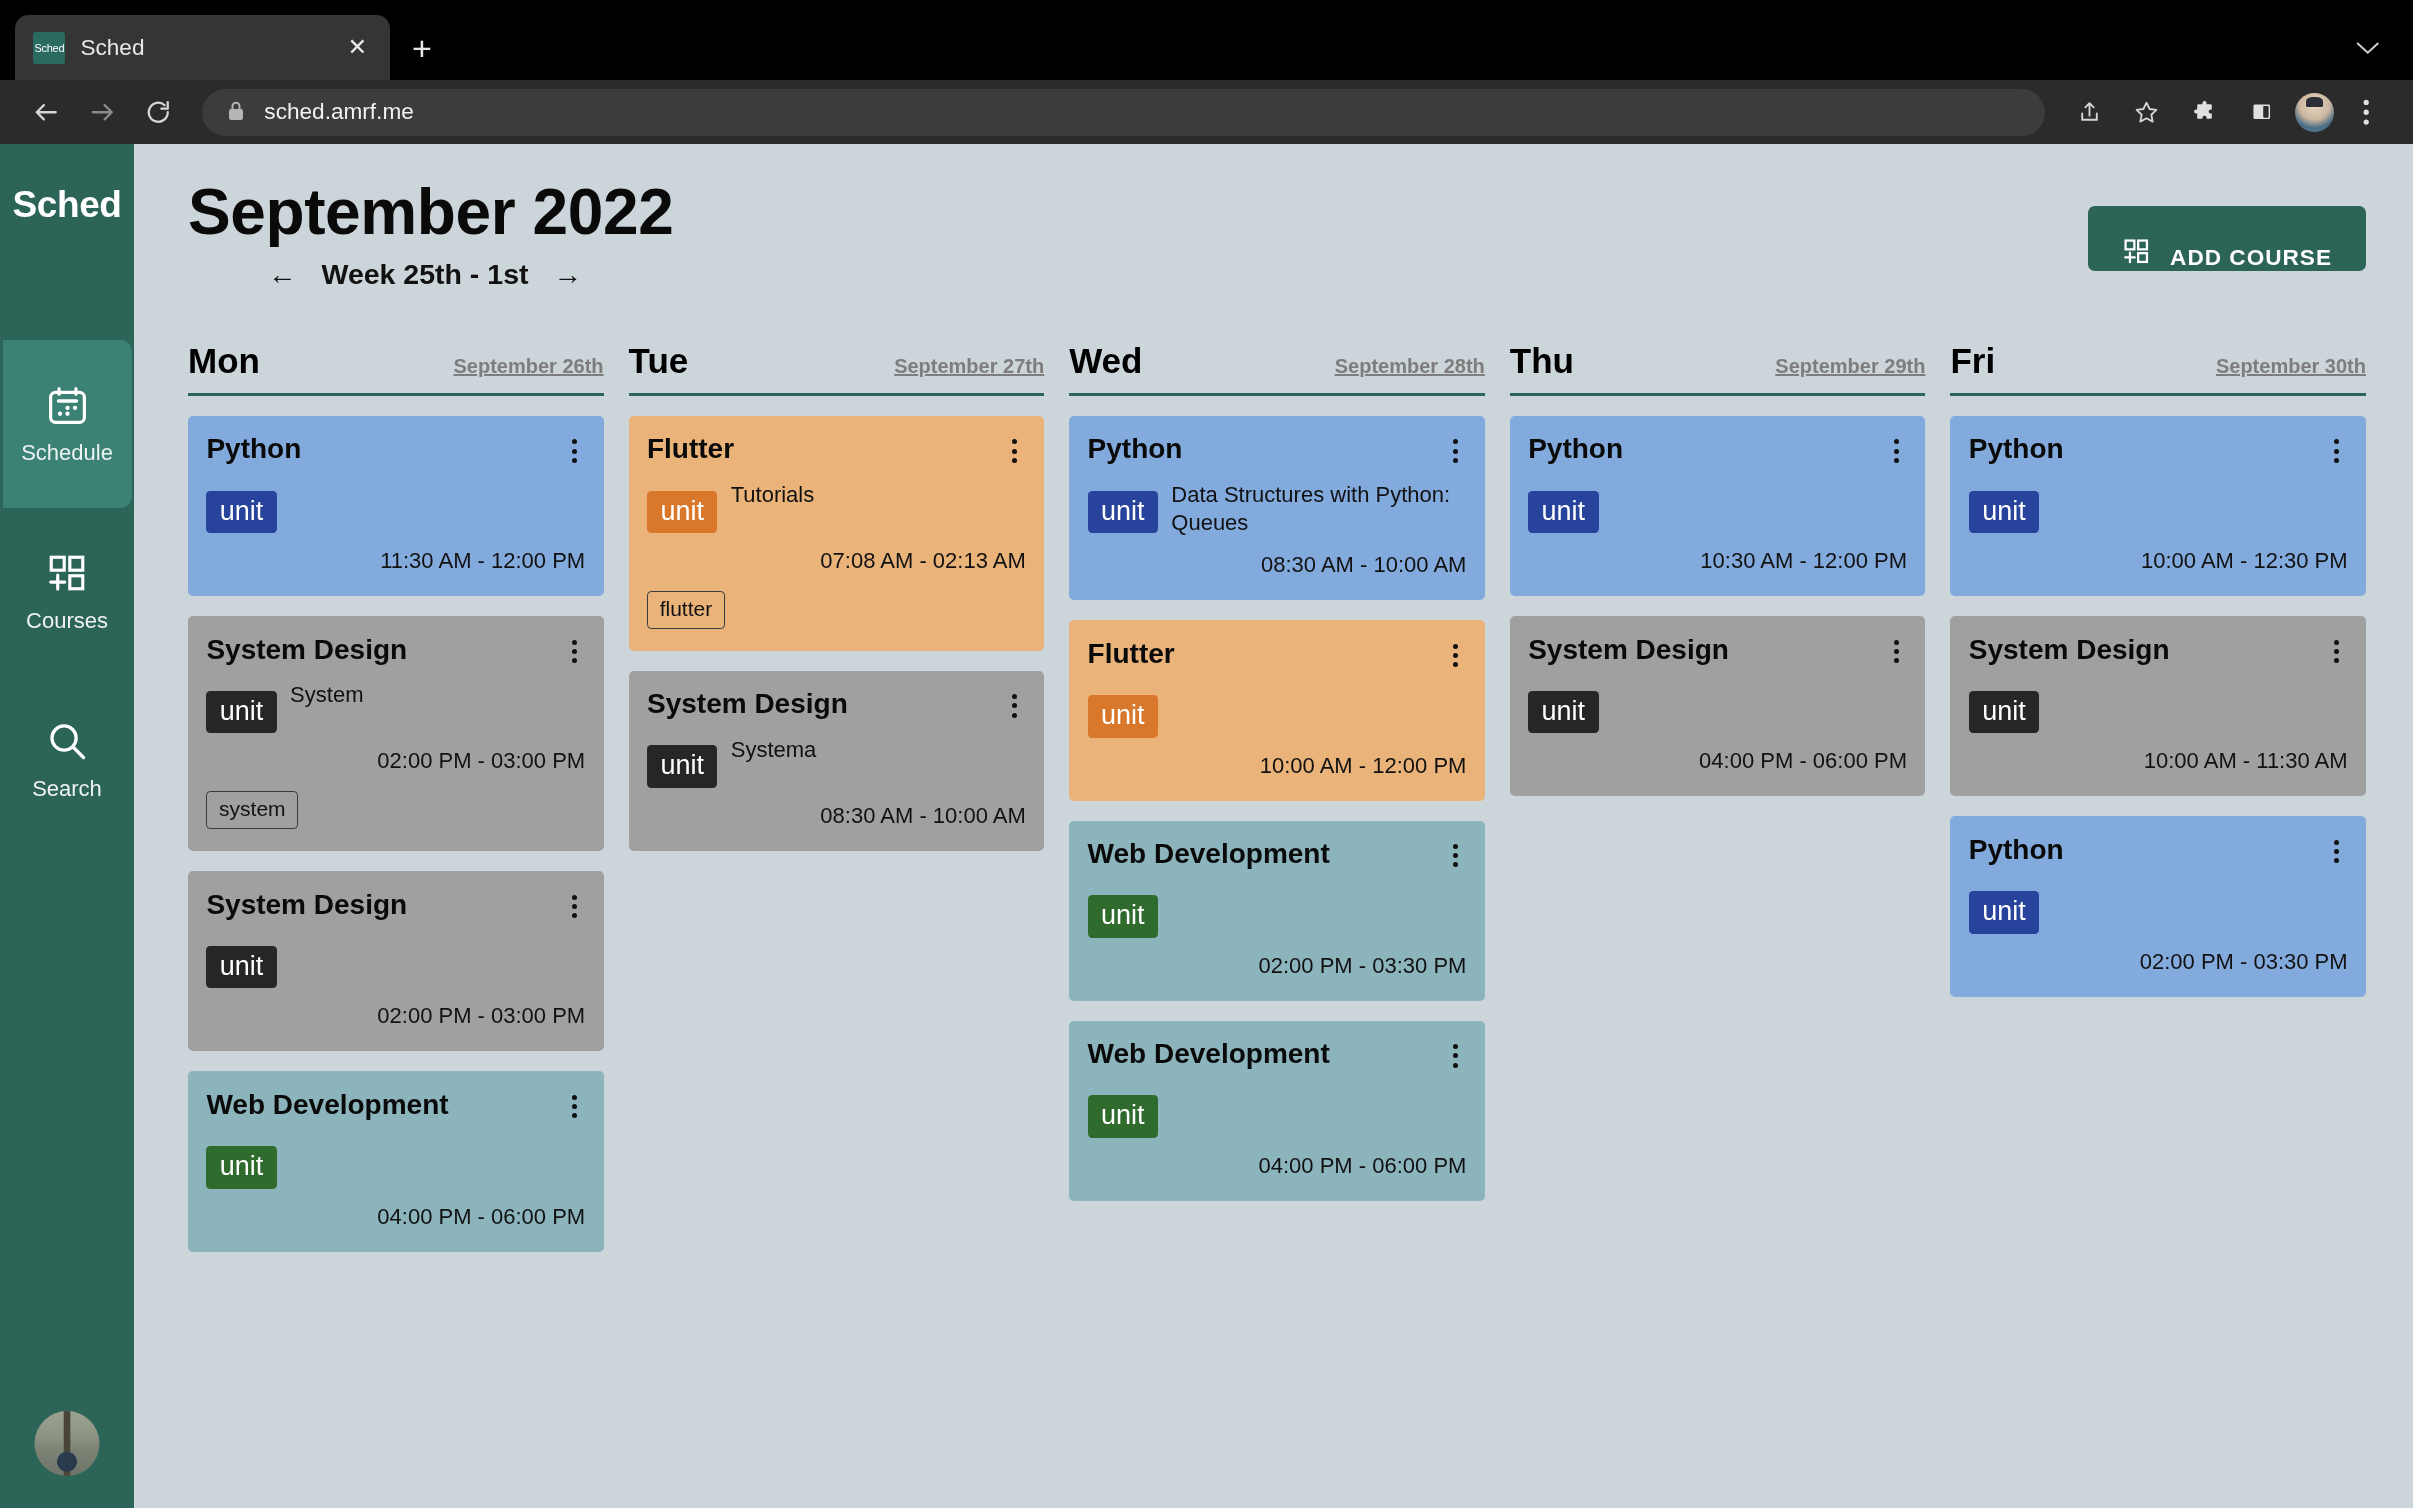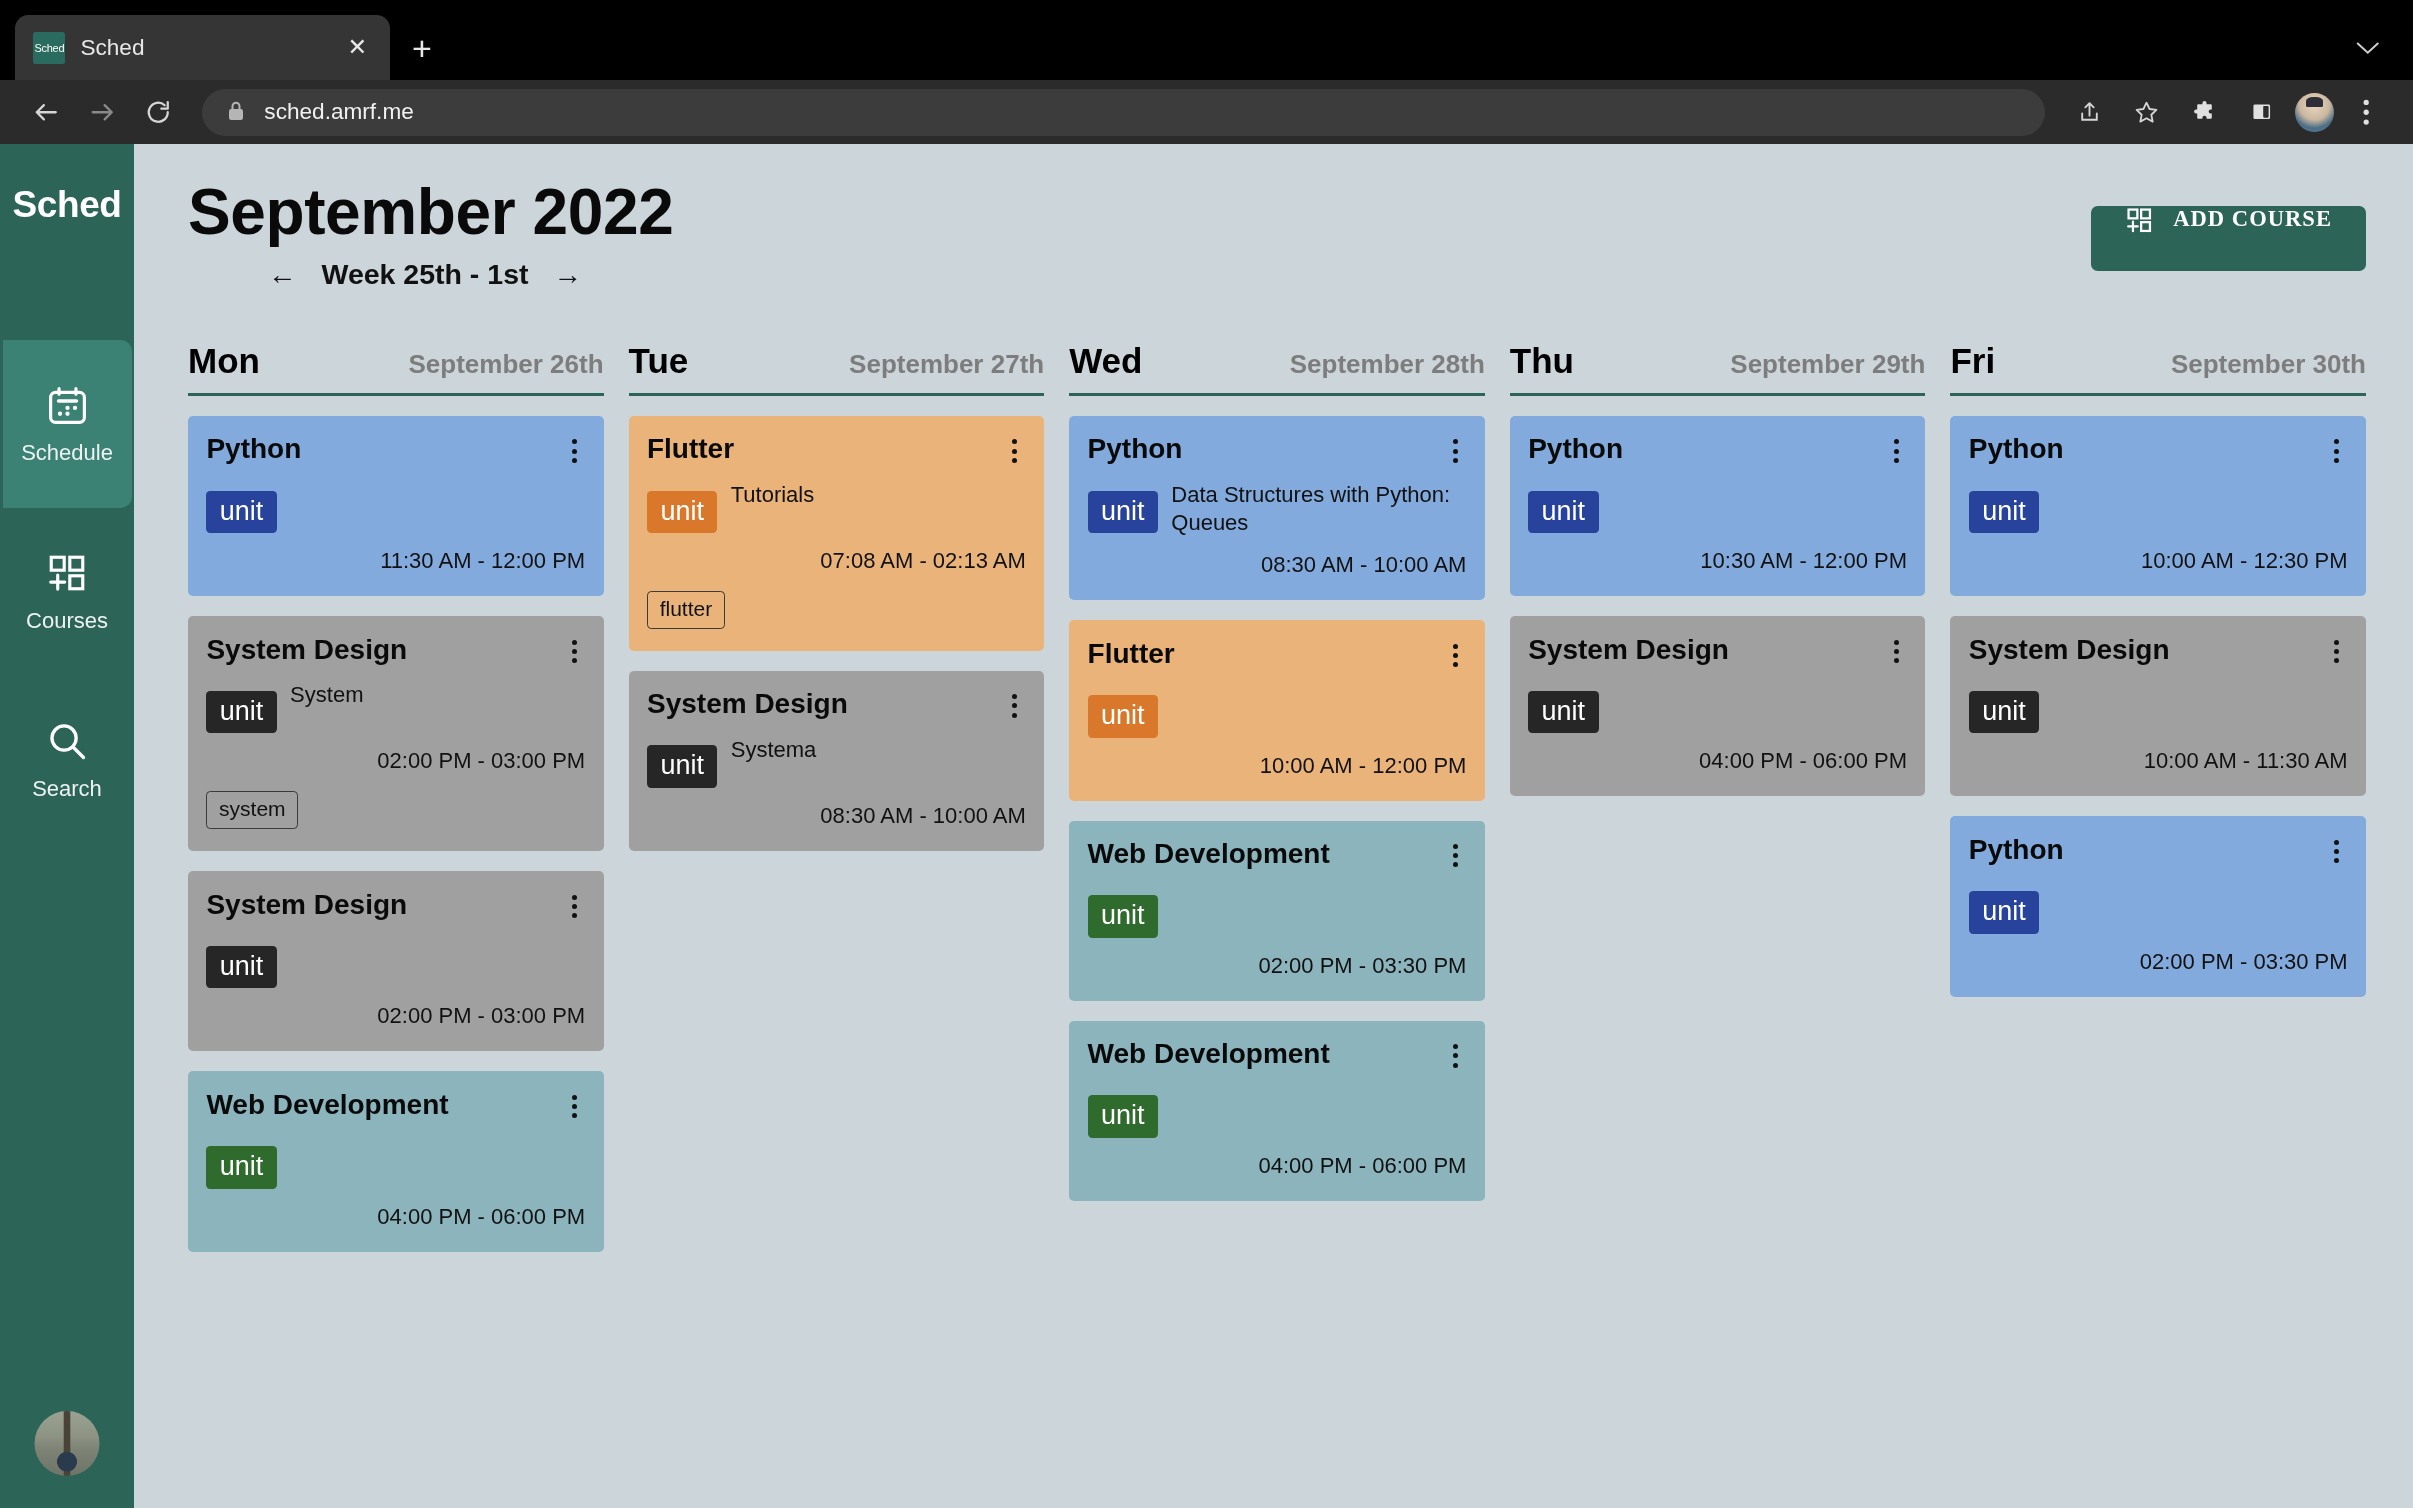--- a/index.html
+++ b/index.html
@@ -99,38 +99,38 @@
     font-weight: bold; font-size: 64px; color:#0a0a0a; letter-spacing:-0.4px; line-height:1.05;
   }
   .week-nav { display:flex; align-items:center; gap: 25px; margin-top: 11.7px; padding-left: 80px; }
   .week-arrow { font-size: 28.5px; color:#111; line-height:1; }
   .week-label {
     font-family:"Liberation Sans Narrow","Liberation Sans",sans-serif;
     font-weight:bold; font-size: 28.5px; color:#111;
   }
   .add-course-btn {
     background:#2d6458; color:#fff; border:none; border-radius: 6.7px;
-    height: 65px; padding: 0 34px; display:flex; align-items:flex-start; gap: 20px;
-    font-size: 22.6px; font-weight:bold; letter-spacing: 1px; margin-top: 27px; font-family: Liberation Serif, serif;
+    height: 65px; padding: 0 34px; display:flex; align-items:flex-end; gap: 20px;
+    font-size: 22.6px; font-weight:bold; letter-spacing: 1px; margin-top: 27px;
   }
 
   
   .week {
     display:grid; grid-template-columns: repeat(5, 1fr); gap: 25px;
     margin-top: 50px; align-items:start;
   }
   .day-col { min-width:0; }
   .day-head { display:flex; align-items:baseline; justify-content:space-between; padding-bottom: 11.7px; }
   .day-name {
     font-family:"Liberation Sans Narrow","Liberation Sans",sans-serif;
     font-weight:bold; font-size: 35px; color:#000;
   }
   .day-date {
     font-family:"Liberation Sans Narrow","Liberation Sans",sans-serif;
-    font-weight:bold; font-size: 26px; color:#7d7d7d;
+    font-weight:bold; font-size: 20px; color:#7d7d7d;text-decoration:underline;
   }
   .day-rule { height: 3.4px; background:#2d6458; }
   .day-cards { display:flex; flex-direction:column; gap: 20px; margin-top: 20px; }
 
   
   .card { border-radius: 5px; padding: 18.4px 18.4px 22px 18.4px; position:relative; }
   .card.python  { background:#82aadd; }
   .card.system  { background:#a0a0a0; }
   .card.flutter { background:#e9b37a; }
   .card.web     { background:#8bb4bd; }

